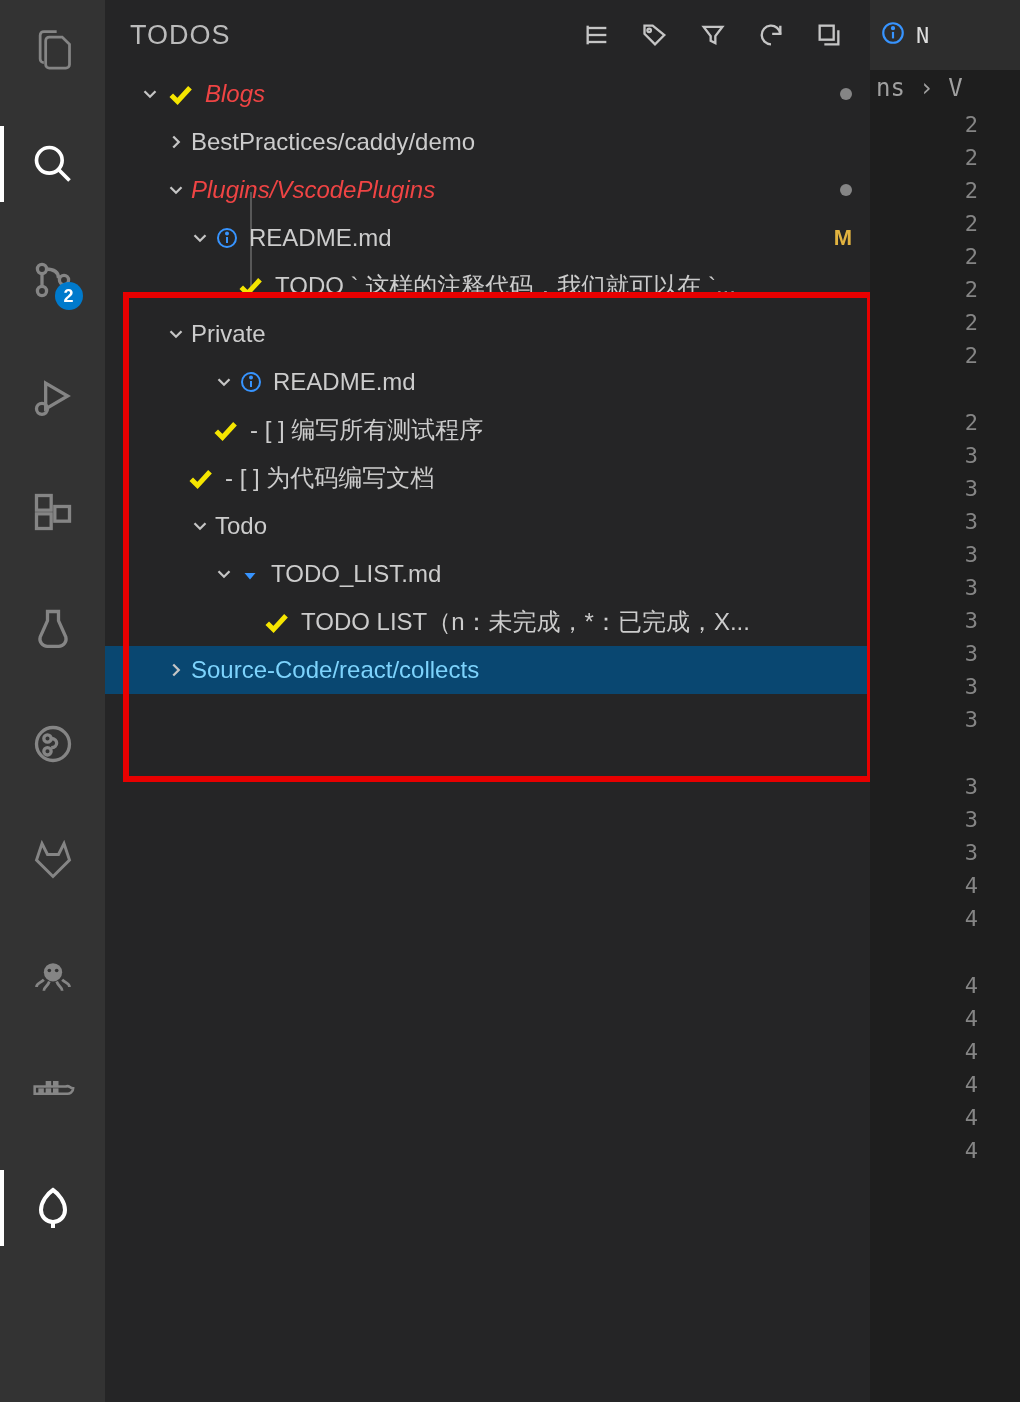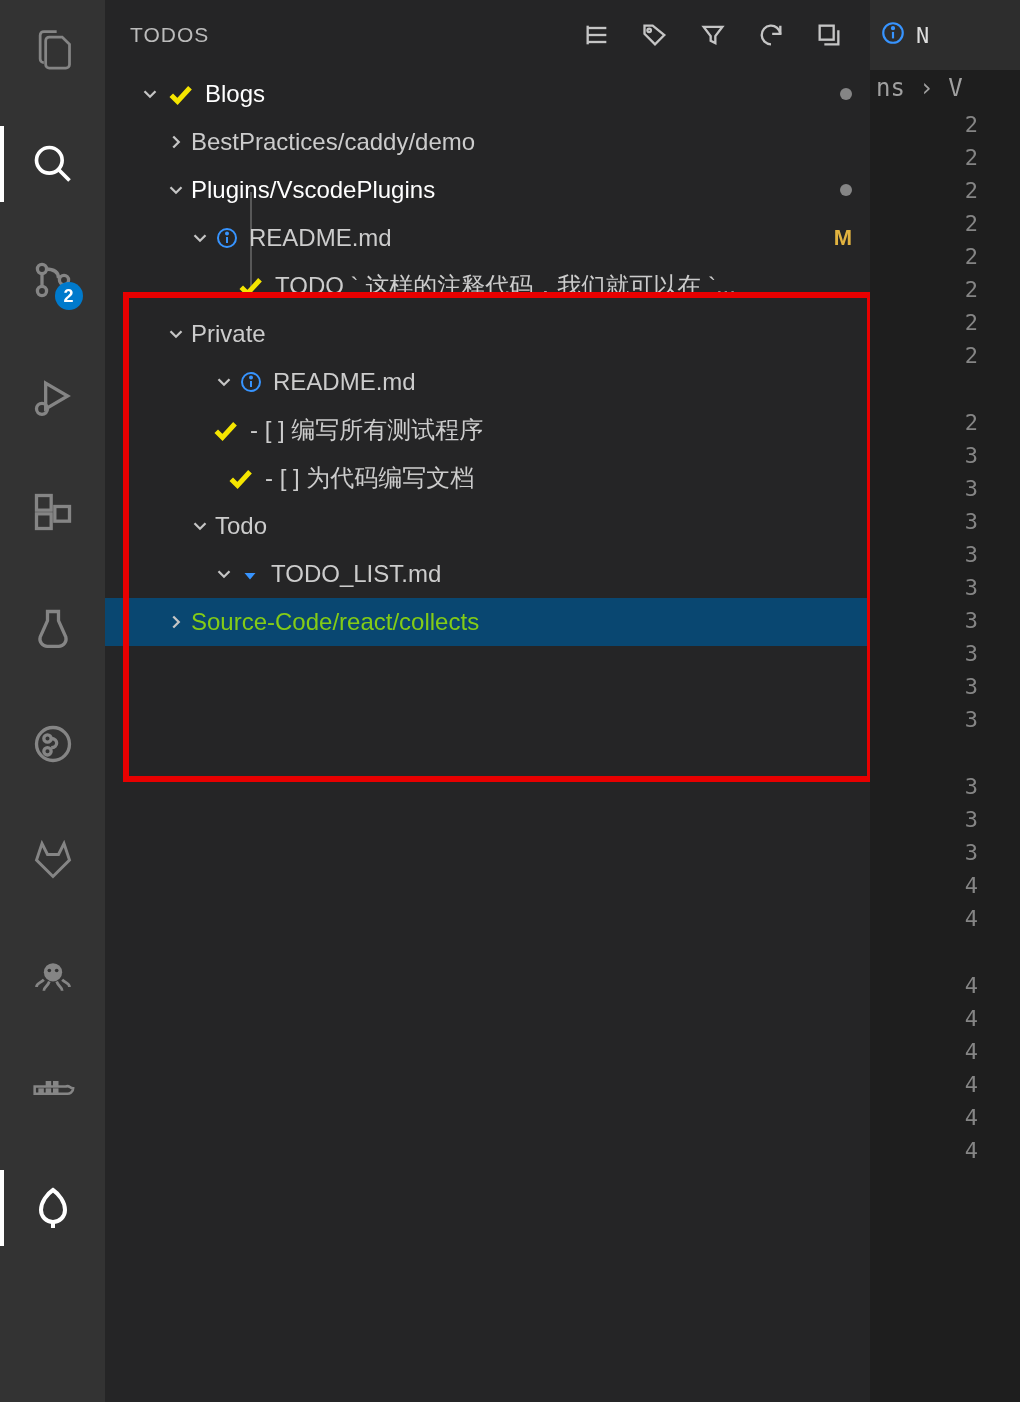--- a/index.html
+++ b/index.html
@@ -55,47 +55,47 @@
   background: #252526;
   display: flex; flex-direction: column;
   position: relative;
 }
 .sidebar-header {
   height: 70px;
   display: flex; align-items: center;
   padding: 0 25px;
 }
 .sidebar-title {
-  font-size: 21px;
+  font-size: 27px;
   color: #bbbbbb;
   letter-spacing: 1px;
   flex: 1;
 }
 .header-actions {
   display: flex; gap: 26px; color: #c5c5c5;
 }
 .header-btn { width: 32px; height: 32px; display: flex; align-items: center; justify-content: center; cursor: pointer;}
 
 
 .tree { flex: 1; overflow: hidden; position: relative; }
 .row {
   height: 48px;
   display: flex; align-items: center;
   padding-right: 18px;
   cursor: pointer;
   position: relative;
   white-space: nowrap;
 }
-.row.selected { background: #094771; color: #84cc16; }
+.row.selected { background: #094771; color: #7dd3fc; }
 .row .chev { width: 30px; display:flex; justify-content:center; color: #c5c5c5; }
 .row .check { color: #f5e500; margin-right: 10px; display:flex; }
 .row .info-icon { color: #3794ff; margin-right: 10px; display:flex; }
 .row .arrow-icon { color: #3794ff; margin-right: 10px; display:flex; }
 .row .label { flex: 1; overflow: hidden; text-overflow: ellipsis; font-size: 24px; }
-.row.folder-hl .label { color: #ffffff; }
+.row.folder-hl .label { color: #ef4444; font-style: italic; }
 .row .dot { width: 12px; height: 12px; border-radius: 50%; background: #858585; margin-left: 8px; }
 .row .m-badge { color: #e2b340; font-weight: 600; margin-left: 8px; font-size: 22px; }
 .tree-guide {
   position: absolute;
   left: 145px; top: 122px; height: 105px;
   width: 2px; background: #585858;
 }
 .red-box {
   position: absolute;
   left: 18px; top: 222px;
@@ -333,21 +333,21 @@
 
       <div class="row" style="padding-left:105px">
         <span class="check">
             <svg width="30" height="30" viewBox="0 0 24 24" fill="none" stroke="currentColor" stroke-width="4">
               <polyline points="5 13 10 18 20 7"></polyline>
             </svg>
           </span>
         <span class="label">- [ ] 编写所有测试程序</span>
       </div>
 
-      <div class="row" style="padding-left:120px">
+      <div class="row" style="padding-left:80px">
         <span class="check">
             <svg width="30" height="30" viewBox="0 0 24 24" fill="none" stroke="currentColor" stroke-width="4">
               <polyline points="5 13 10 18 20 7"></polyline>
             </svg>
           </span>
         <span class="label">- [ ] 为代码编写文档</span>
       </div>
 
       <div class="row" style="padding-left:80px">
         <span class="chev">
@@ -365,20 +365,28 @@
             </svg>
           </span>
         <span class="arrow-icon">
             <svg width="22" height="22" viewBox="0 0 24 24" fill="currentColor">
               <path d="M12 3v12M6 11l6 7 6-7z"></path>
             </svg>
           </span>
         <span class="label">TODO_LIST.md</span>
       </div>
 
+      <div class="row" style="padding-left:156px">
+        <span class="check">
+            <svg width="30" height="30" viewBox="0 0 24 24" fill="none" stroke="currentColor" stroke-width="4">
+              <polyline points="5 13 10 18 20 7"></polyline>
+            </svg>
+          </span>
+        <span class="label">TODO LIST（n：未完成，*：已完成，X...</span>
+      </div>
 
       <div class="row selected" style="padding-left:56px">
         <span class="chev">
             <svg width="22" height="22" viewBox="0 0 24 24" fill="none" stroke="currentColor" stroke-width="2.5">
               <polyline points="9 6 15 12 9 18"></polyline>
             </svg>
           </span>
         <span class="label">Source-Code/react/collects</span>
       </div>
 

